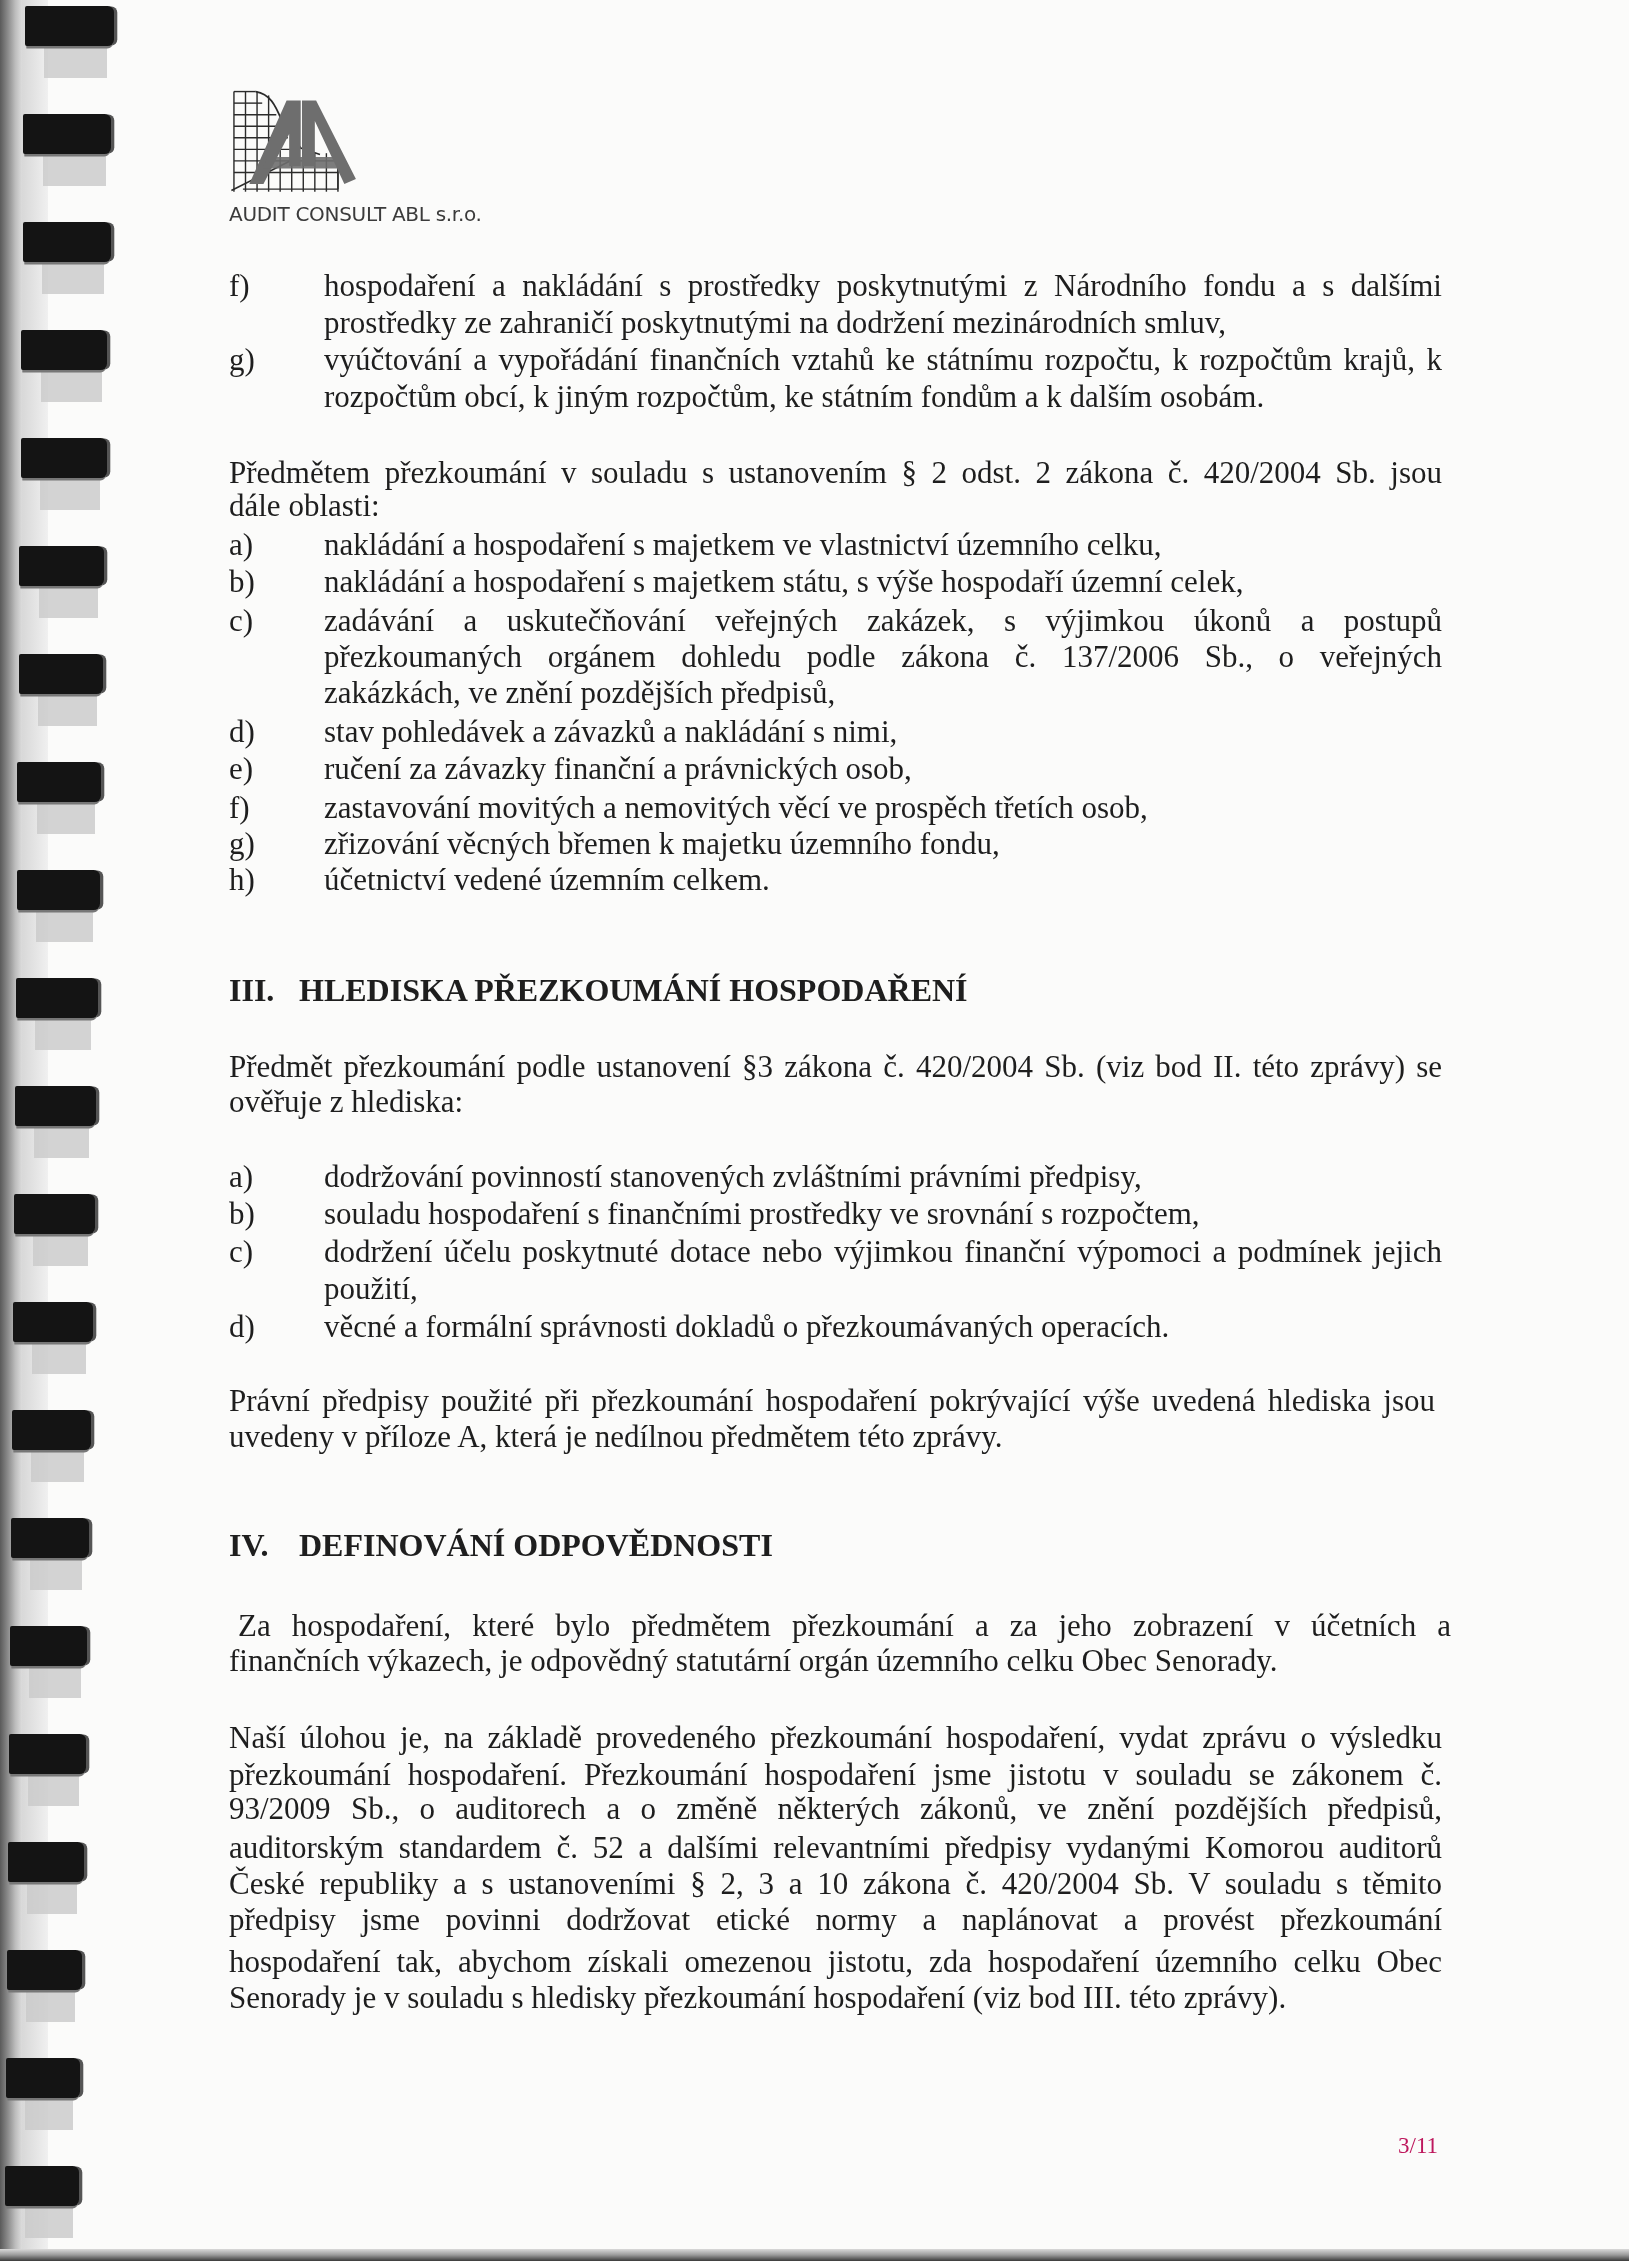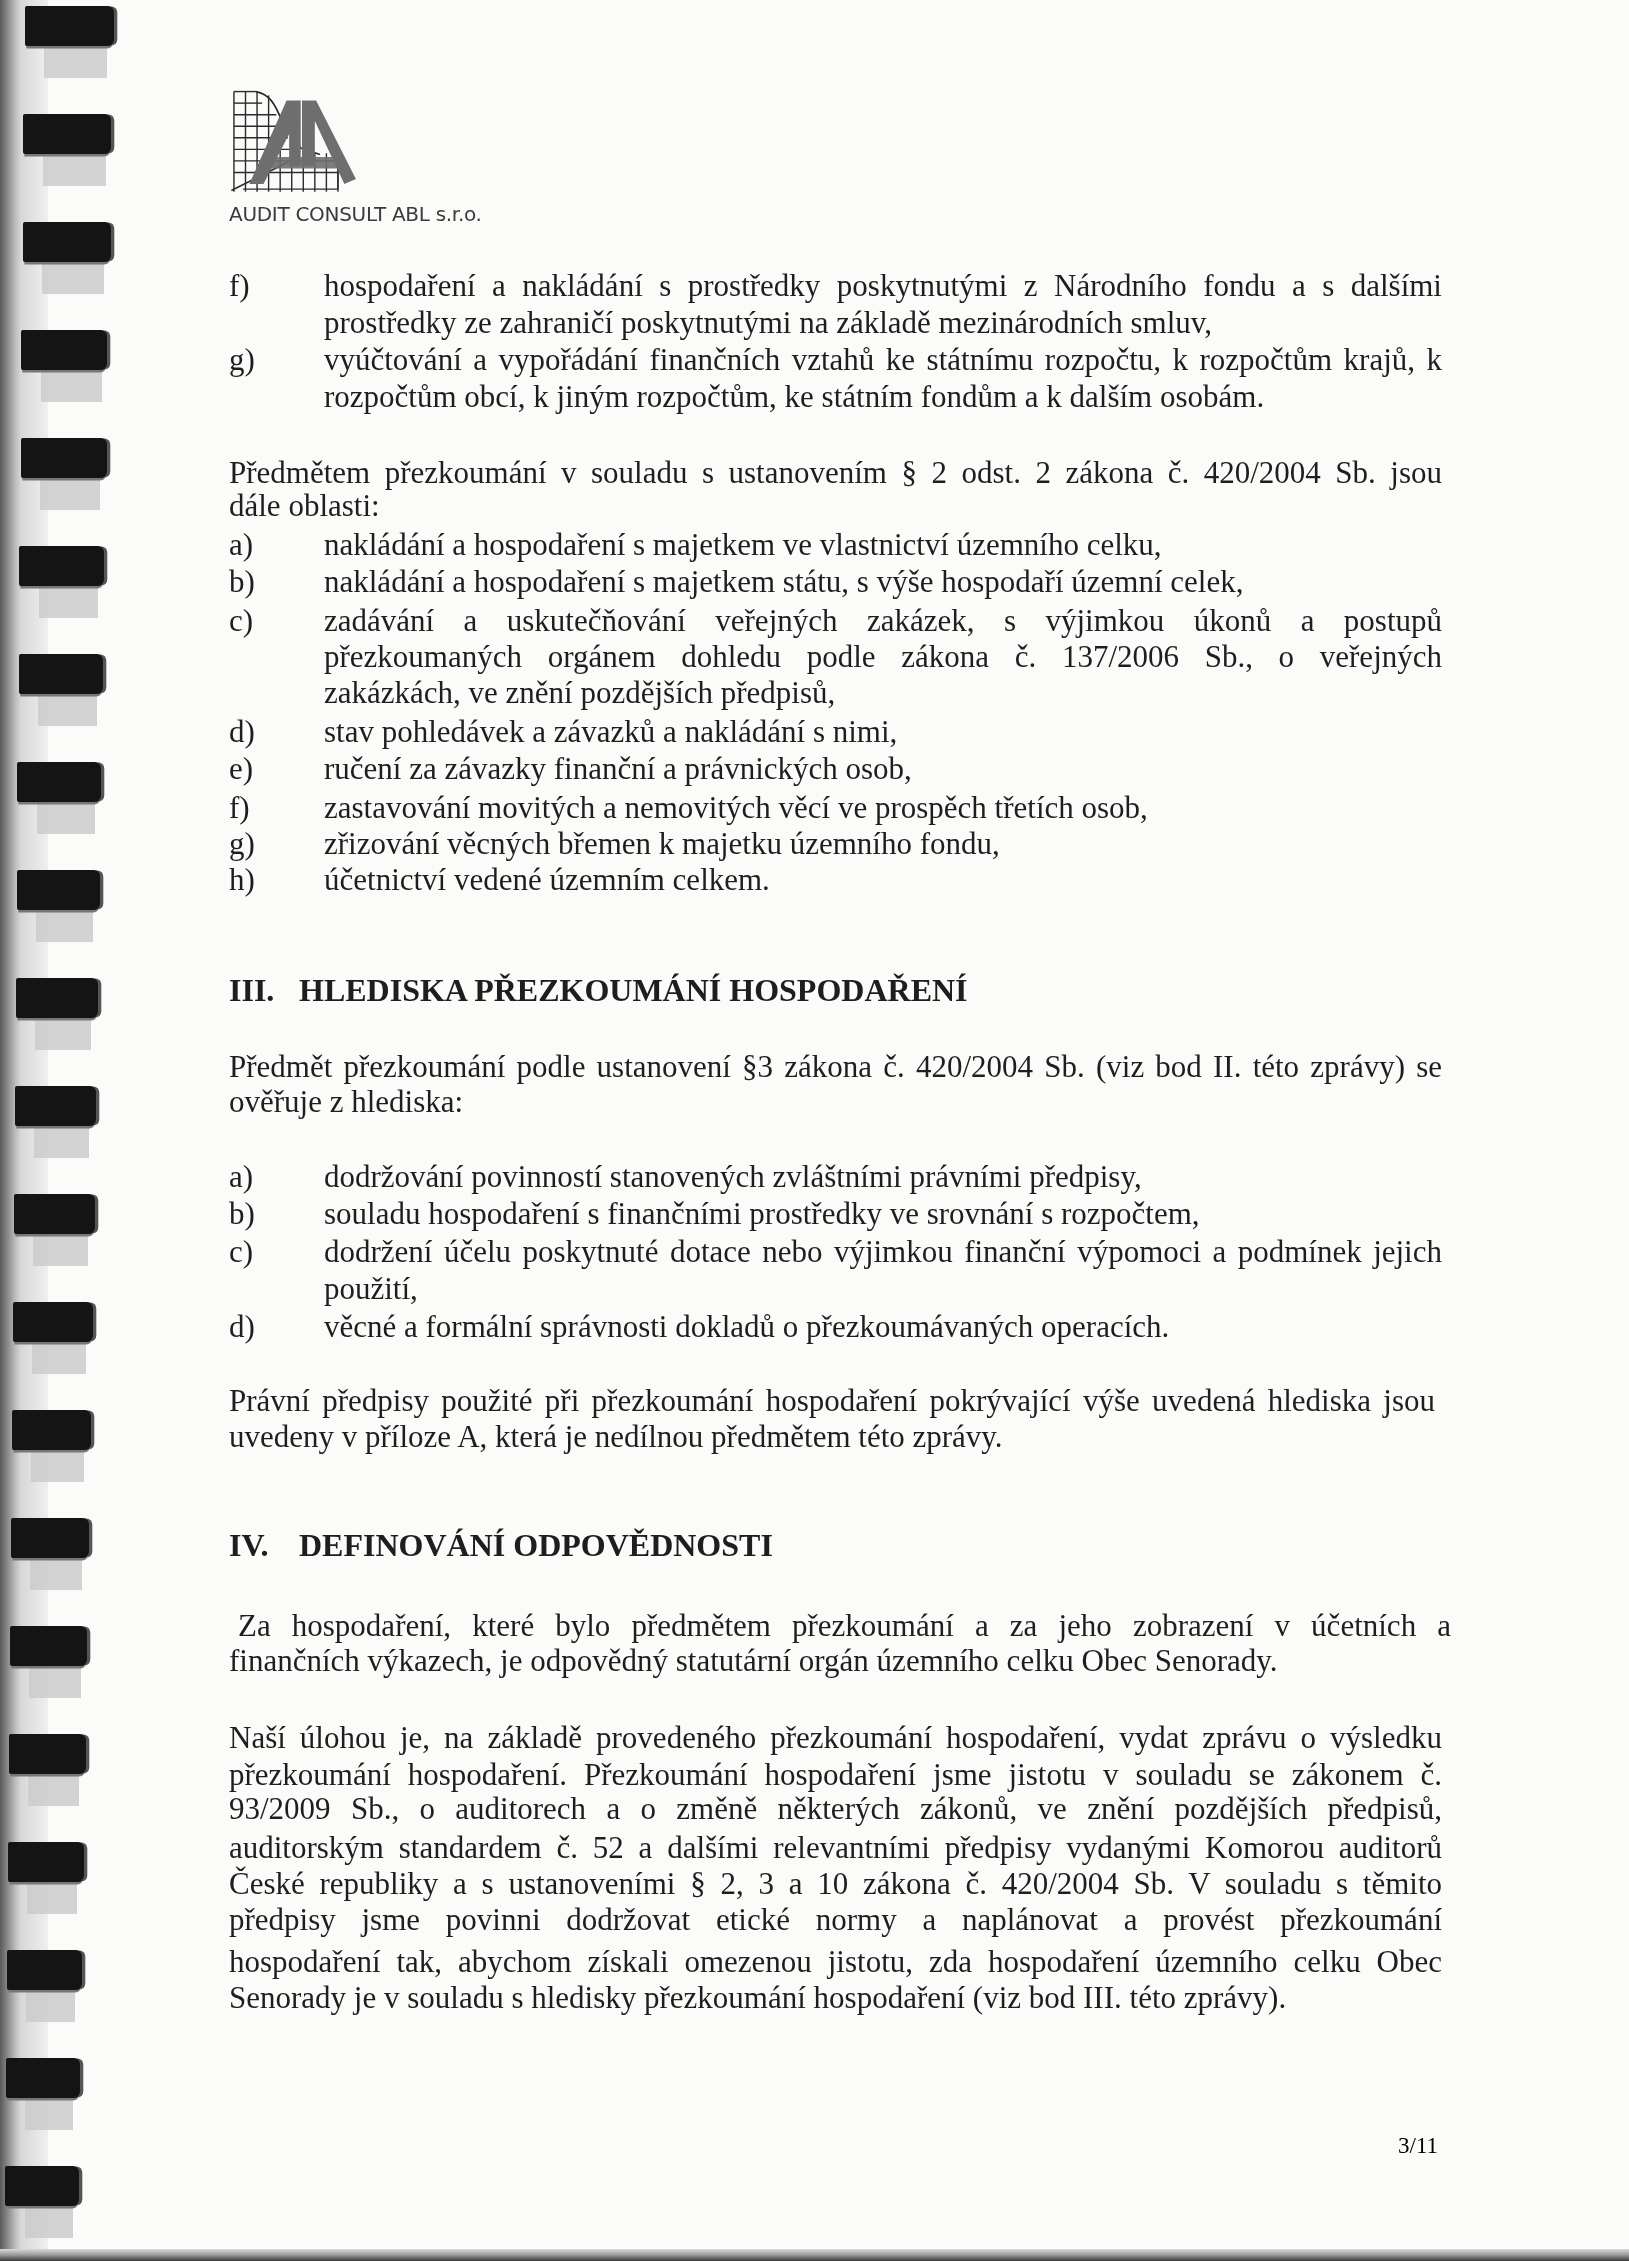--- a/index.html
+++ b/index.html
@@ -17,21 +17,21 @@
                  background:linear-gradient(180deg,#d9d9d9 0%,#9a9a9a 50%,#3a3a3a 100%); }
   .logo { position:absolute; left:230px; top:89px; width:135px; height:104px; }
   .company { position:absolute; left:229px; top:202px; font-family:"DejaVu Sans","Liberation Sans",sans-serif;
              font-size:20px; color:#3b3b3b; letter-spacing:-0.3px; white-space:nowrap; }
   .line { position:absolute; font-size:31px; line-height:37px; height:37px; white-space:nowrap; }
   .j { text-align:justify; text-align-last:justify; white-space:normal; overflow:hidden; }
   .lbl { position:absolute; font-size:31px; line-height:37px; }
   .heading { position:absolute; font-size:32px; font-weight:bold; line-height:37px; white-space:nowrap; }
   .heading .num { position:absolute; left:0; }
   .heading .title { position:absolute; left:70px; }
-  .pagenum { position:absolute; left:1398px; top:2133px; font-size:23px; color:#000000; }
+  .pagenum { position:absolute; left:1398px; top:2133px; font-size:23px; color:#be185d; }
   b { font-weight:normal; }
 </style>
 </head>
 <body>
 
 <div class="binding">
   <div class="spine"></div>
   <div class="spine2"></div>
   <div id="teeth">
       <div class="tooth-shadow" style="left: 44px; top: 46px; width: 63px;"></div>
@@ -109,21 +109,21 @@
 
   <path d="M30 148 L 88 18 L 110 18 L 110 120 L 92 120 L 92 70 L 52 148 Z" fill="#6e6e6e"></path>
   <path d="M112 18 L 134 18 L 196 140 L 178 148 L 132 50 L 132 120 L 112 120 Z" fill="#6e6e6e"></path>
   <path d="M58 106 L 170 106 L 170 124 L 50 124 Z" fill="#6e6e6e" opacity=".9"></path>
 </svg>
 <div class="company">AUDIT CONSULT ABL s.r.o.</div>
 
 <div>
   <div class="lbl" style="left:229px;top:267px">f)</div>
   <div class="line j" style="left:324px;top:267px;width:1118px">hospodaření a nakládání s prostředky poskytnutými z Národního fondu a s dalšími</div>
-  <div class="line" style="left:324px;top:304px">prostředky ze zahraničí poskytnutými na základě mezinárodních smluv,</div>
+  <div class="line" style="left:324px;top:304px">prostředky ze zahraničí poskytnutými na dodržení mezinárodních smluv,</div>
 
   <div class="lbl" style="left:229px;top:341px">g)</div>
   <div class="line j" style="left:324px;top:341px;width:1118px">vyúčtování a vypořádání finančních vztahů ke státnímu rozpočtu, k rozpočtům krajů, k</div>
   <div class="line" style="left:324px;top:378px">rozpočtům obcí, k jiným rozpočtům, ke státním fondům a k dalším osobám.</div>
 </div>
 
 <div>
   <div class="line j" style="left:229px;top:454px;width:1213px">Předmětem přezkoumání v souladu s ustanovením § 2 odst. 2 zákona č. 420/2004 Sb. jsou</div>
   <div class="line" style="left:229px;top:487px">dále oblasti:</div>
 </div>

